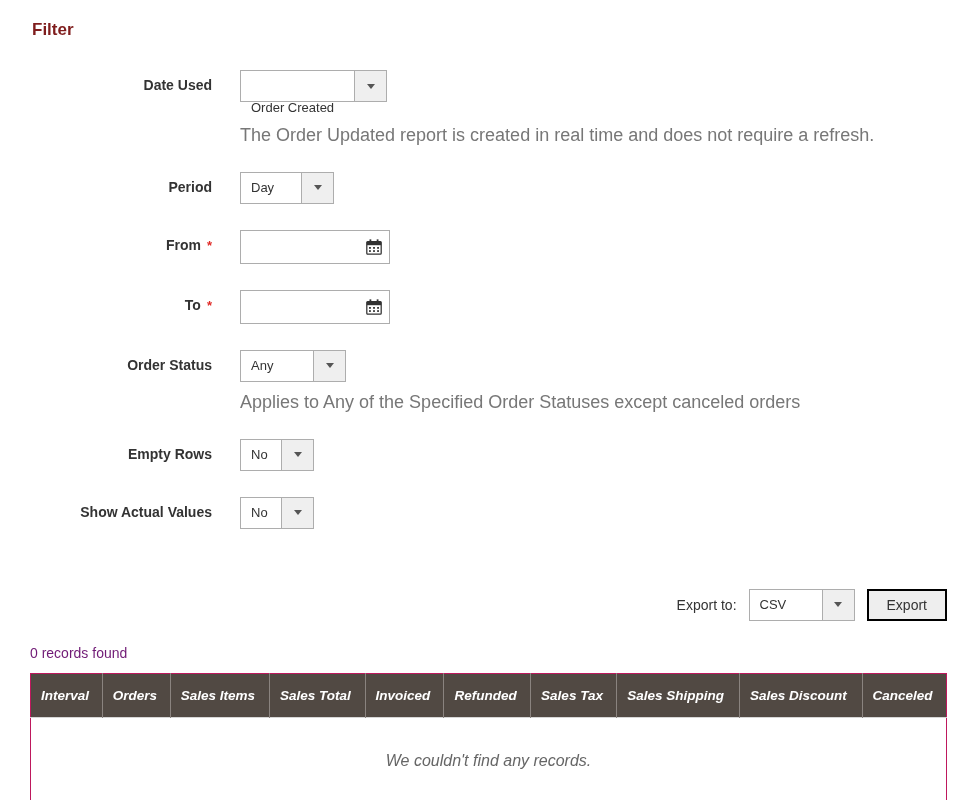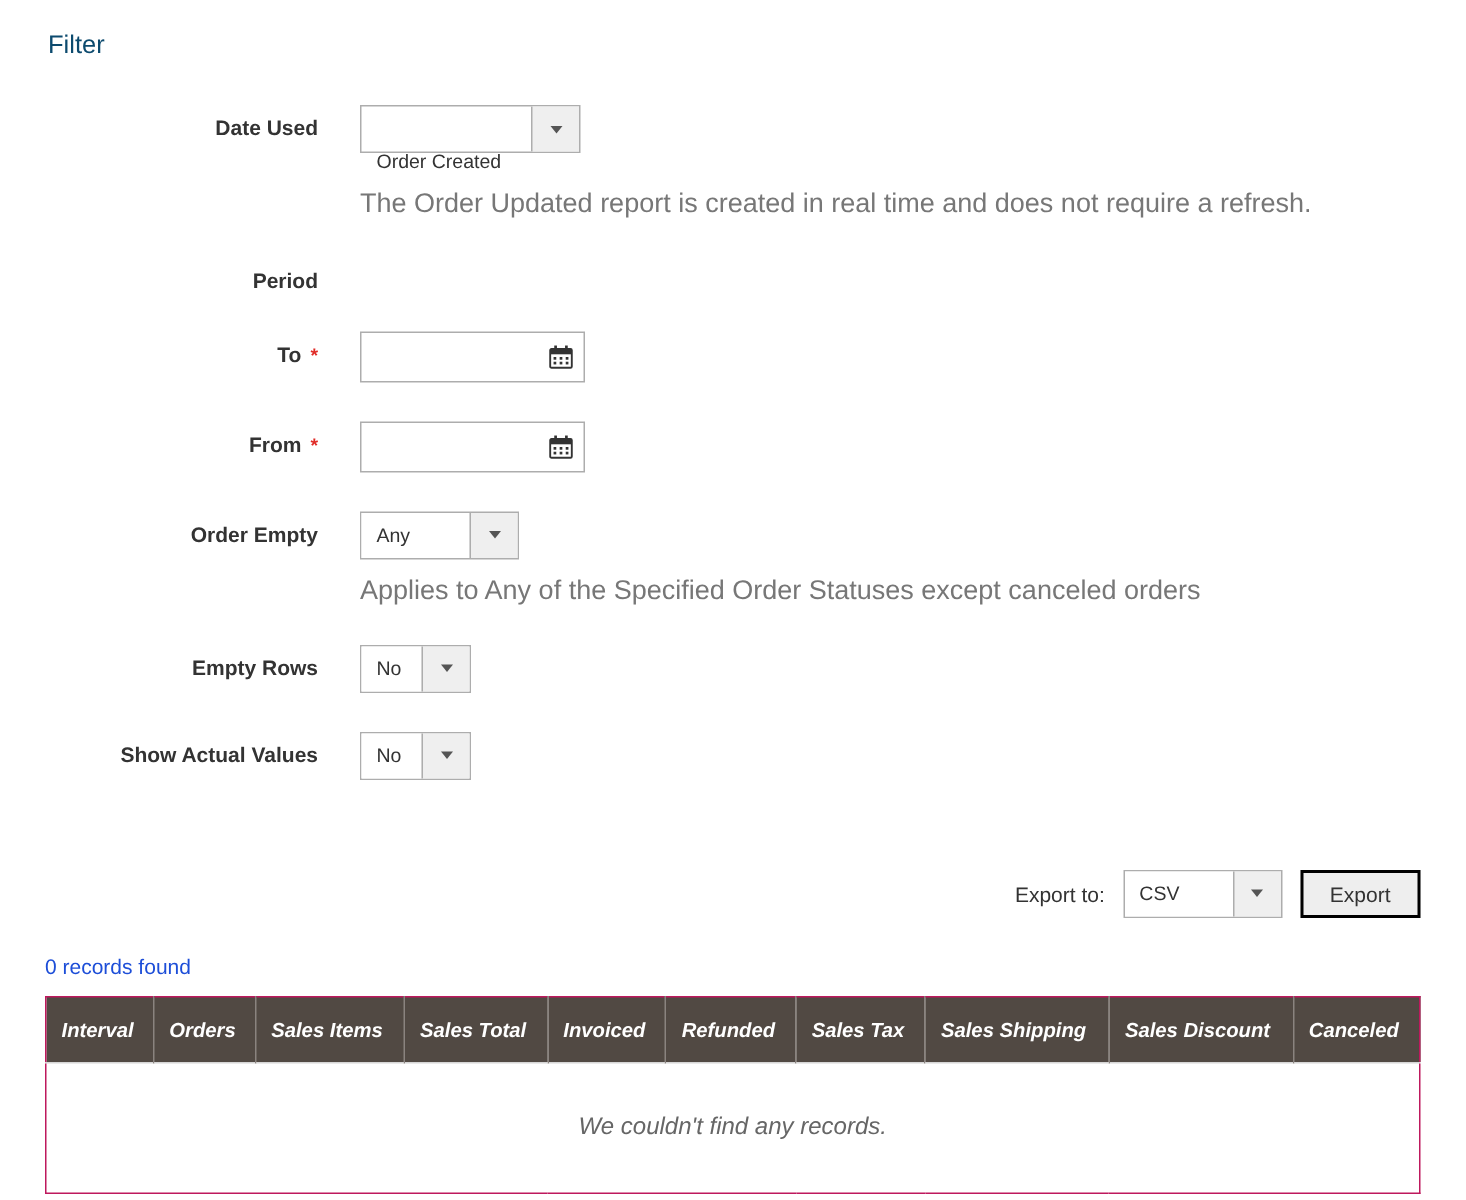--- a/index.html
+++ b/index.html
@@ -10,22 +10,22 @@
     font-size: 14px;
     color: #333;
     background: #fff;
     width: 977px;
   }
   .container {
     padding: 20px 30px 30px 30px;
   }
   .filter-heading {
     font-size: 17px;
-    font-weight: 400;
-    color: #0c4a6e;
+    font-weight: 700;
+    color: #7f1d1d;
     margin: 0 0 30px 0;
     padding-left: 2px;
   }
   .field-row {
     display: flex;
     align-items: flex-start;
     margin-bottom: 26px;
   }
   .field-label {
     width: 210px;
@@ -126,21 +126,21 @@
     padding: 0 18px;
     border: 2px solid #000000;
     background: #eee;
     font-size: 14px;
     color: #333;
     cursor: pointer;
   }
   .records-found {
     margin: 24px 0 12px 0;
     font-size: 14px;
-    color: #1d4ed8;
+    color: #701a75;
   }
   .data-table {
     width: 100%;
     border-collapse: collapse;
     border: 1px solid #be185d;
     font-style: italic;
   }
   .data-table thead th {
     background: #514943;
     color: #fff;
@@ -174,25 +174,33 @@
         <div class="select-btn">
           <div class="triangle-down"></div>
         </div>
       </div>
       <div class="note">The Order Updated report is created in real time and does not require a refresh.</div>
     </div>
   </div>
 
   <div class="field-row">
     <div class="field-label">Period</div>
+    <div class="field-control">
+      <div class="select-wrap sel-period">
+        <div class="select-value">Day</div>
+        <div class="select-btn">
+          <div class="triangle-down"></div>
+        </div>
+      </div>
+    </div>
   </div>
 
   <div class="field-row">
     <div class="field-label">
-      <span>To</span><span class="req-mark">*</span>
+      <span>From</span><span class="req-mark">*</span>
     </div>
     <div class="field-control">
       <div class="date-input-wrap">
         <input class="date-input" type="text" value="" style="">
         <span class="cal-icon">
           <svg viewBox="0 0 20 20" width="18" height="18">
             <rect x="2" y="4" width="16" height="14" rx="1" fill="none" stroke="#333" stroke-width="1.4"></rect>
             <rect x="2" y="4" width="16" height="4" fill="#333"></rect>
             <rect x="5" y="1.5" width="2" height="4" fill="#333"></rect>
             <rect x="13" y="1.5" width="2" height="4" fill="#333"></rect>
@@ -203,21 +211,21 @@
             <rect x="9" y="13.5" width="2" height="2" fill="#333"></rect>
             <rect x="13.5" y="13.5" width="2" height="2" fill="#333"></rect>
           </svg>
         </span>
       </div>
     </div>
   </div>
 
   <div class="field-row">
     <div class="field-label">
-      <span>From</span><span class="req-mark">*</span>
+      <span>To</span><span class="req-mark">*</span>
     </div>
     <div class="field-control">
       <div class="date-input-wrap">
         <input class="date-input" type="text" value="" style="">
         <span class="cal-icon">
           <svg viewBox="0 0 20 20" width="18" height="18">
             <rect x="2" y="4" width="16" height="14" rx="1" fill="none" stroke="#333" stroke-width="1.4"></rect>
             <rect x="2" y="4" width="16" height="4" fill="#333"></rect>
             <rect x="5" y="1.5" width="2" height="4" fill="#333"></rect>
             <rect x="13" y="1.5" width="2" height="4" fill="#333"></rect>
@@ -227,21 +235,21 @@
             <rect x="4.5" y="13.5" width="2" height="2" fill="#333"></rect>
             <rect x="9" y="13.5" width="2" height="2" fill="#333"></rect>
             <rect x="13.5" y="13.5" width="2" height="2" fill="#333"></rect>
           </svg>
         </span>
       </div>
     </div>
   </div>
 
   <div class="field-row">
-    <div class="field-label">Order Empty</div>
+    <div class="field-label">Order Status</div>
     <div class="field-control">
       <div class="select-wrap sel-order-status">
         <div class="select-value">Any</div>
         <div class="select-btn">
           <div class="triangle-down"></div>
         </div>
       </div>
       <div class="note">Applies to Any of the Specified Order Statuses except canceled orders</div>
     </div>
   </div>

